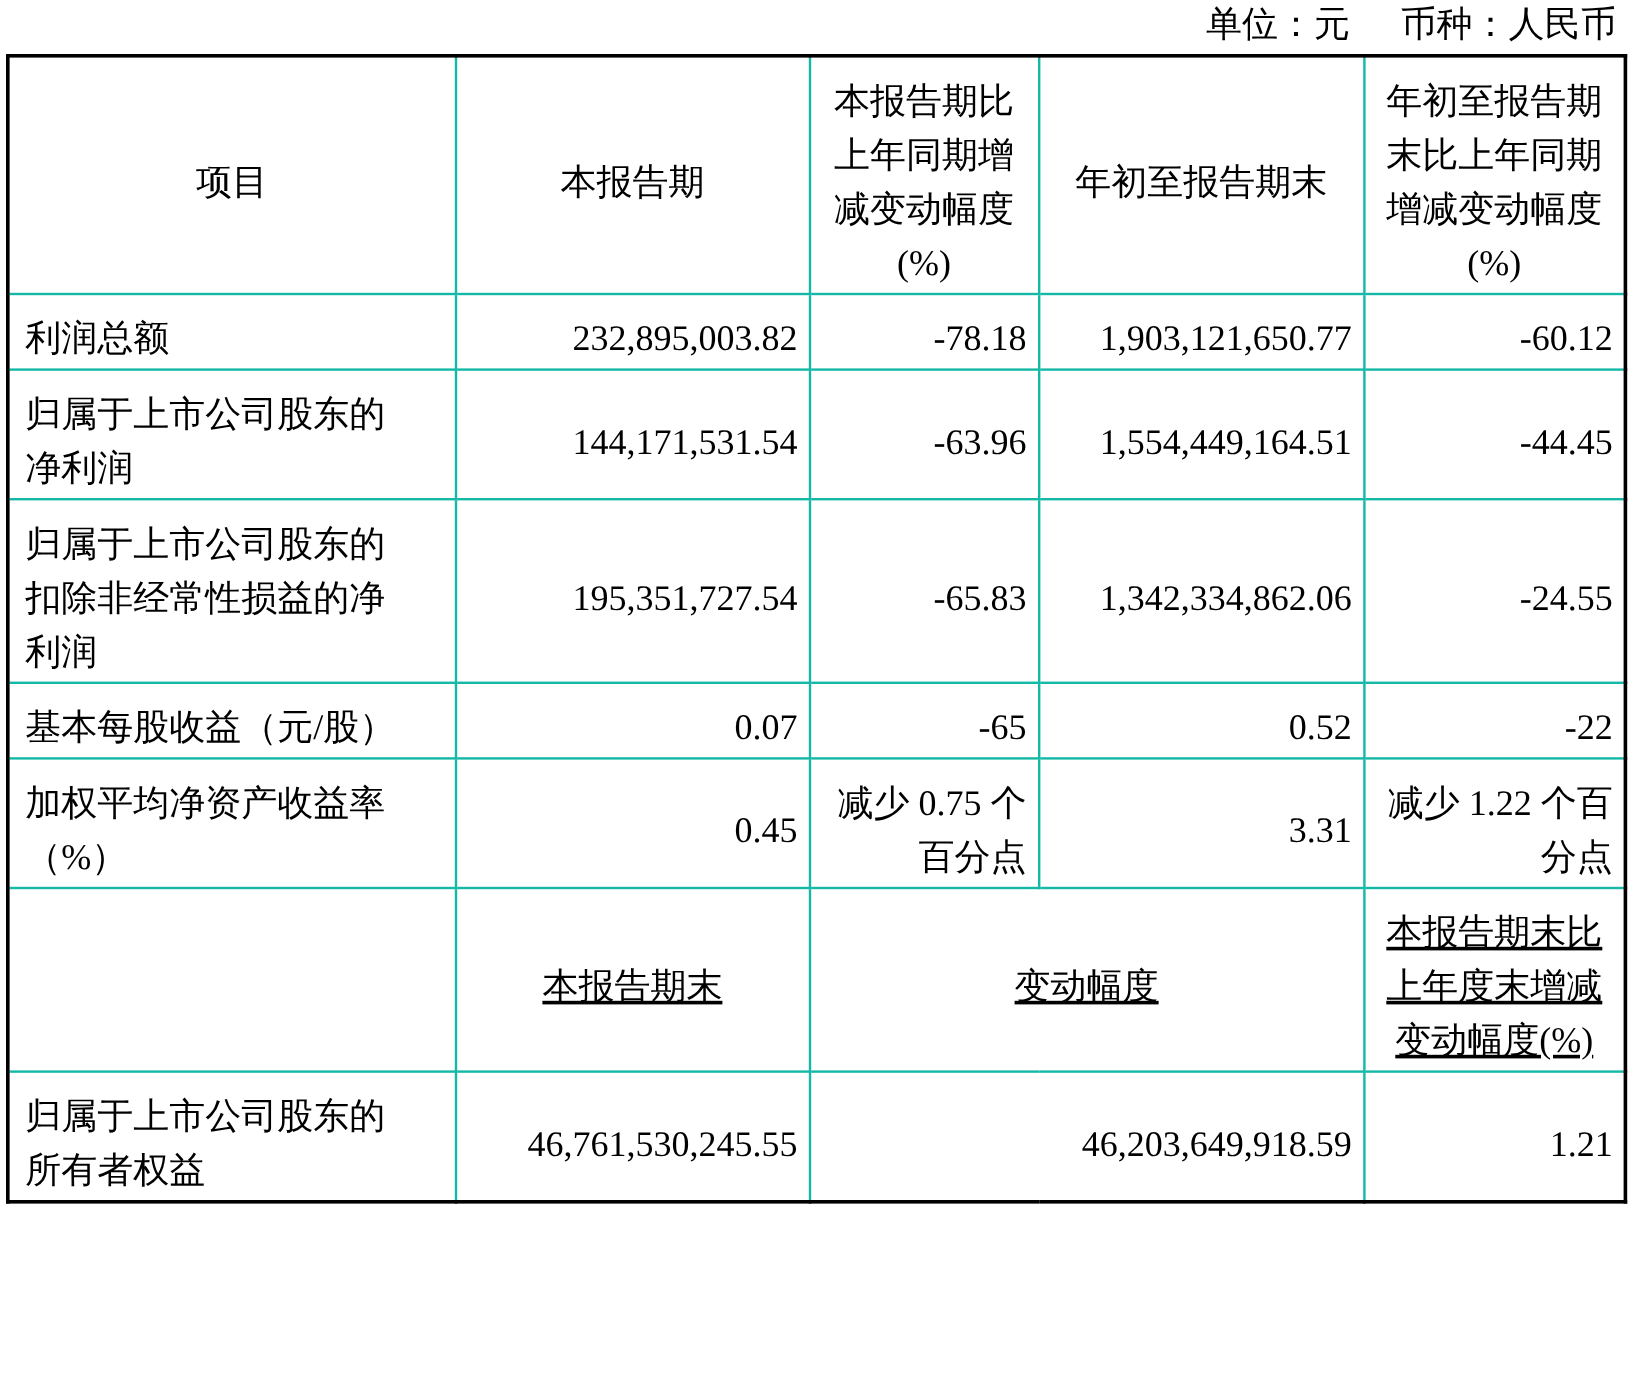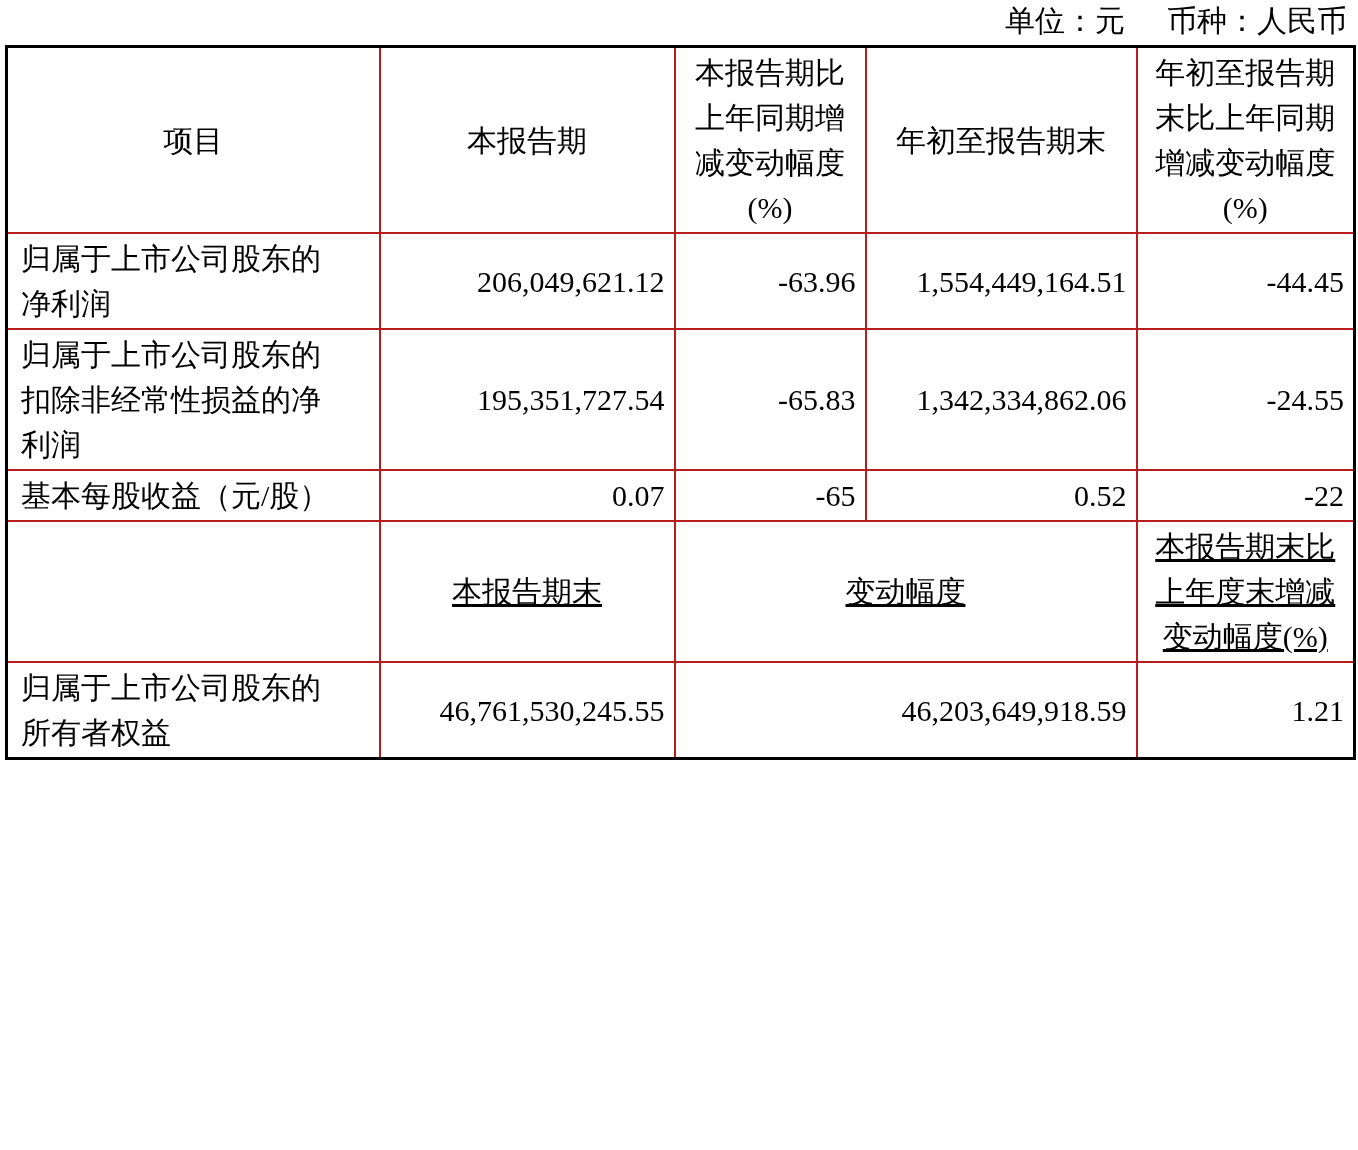--- a/index.html
+++ b/index.html
@@ -25,23 +25,23 @@
   .unit-line .sep { display: inline-block; width: 42px; }
 
   table.fin {
     border-collapse: collapse;
     table-layout: fixed;
     width: 1348px;
     margin-left: 5px;
     border: 3px solid #000;
   }
   table.fin td {
-    border: 2px solid #b91c1c;
+    border: 2px solid #14b8a6;
     vertical-align: middle;
-    padding: 2px 9px 2px 9px;
+    padding: 14px 9px 2px 9px;
     line-height: 1.5;
     overflow: hidden;
   }
   .l { text-align: left;  padding-left: 13px !important; }
   .r { text-align: right; padding-right: 9px !important; }
   .c { text-align: center; }
   .pre { white-space: pre-line; }
 
   
   tr.dbl > td { border-bottom: 8px double #000; }
@@ -84,25 +84,32 @@
 减变动幅度
 (%)</td>
     <td class="c">年初至报告期末</td>
     <td class="c pre">年初至报告期
 末比上年同期
 增减变动幅度
 (%)</td>
   </tr>
 
 
+  <tr class="rh-s2">
+    <td class="l pre">利润总额</td>
+    <td class="r">232,895,003.82</td>
+    <td class="r">-78.18</td>
+    <td class="r">1,903,121,650.77</td>
+    <td class="r">-60.12</td>
+  </tr>
 
   <tr class="rh-m">
     <td class="l pre">归属于上市公司股东的
 净利润</td>
-    <td class="r">206,049,621.12</td>
+    <td class="r">144,171,531.54</td>
     <td class="r">-63.96</td>
     <td class="r">1,554,449,164.51</td>
     <td class="r">-44.45</td>
   </tr>
 
   <tr class="rh-xl">
     <td class="l pre">归属于上市公司股东的
 扣除非经常性损益的净
 利润</td>
     <td class="r">195,351,727.54</td>
@@ -114,20 +121,30 @@
 
   <tr class="rh-eps">
     <td class="l pre">基本每股收益（元/股）</td>
     <td class="r">0.07</td>
     <td class="r">-65</td>
     <td class="r">0.52</td>
     <td class="r">-22</td>
   </tr>
 
 
+  <tr class="rh-roe">
+    <td class="l pre">加权平均净资产收益率
+（%）</td>
+    <td class="r">0.45</td>
+    <td class="r pre">减少 0.75 个
+百分点</td>
+    <td class="r">3.31</td>
+    <td class="r pre">减少 1.22 个百
+分点</td>
+  </tr>
 
   <tr class="rh-head2">
     <td class="l"></td>
     <td class="c">本报告期末</td>
     <td class="c" colspan="2">变动幅度</td>
     <td class="c pre">本报告期末比
 上年度末增减
 变动幅度(%)</td>
   </tr>
 

